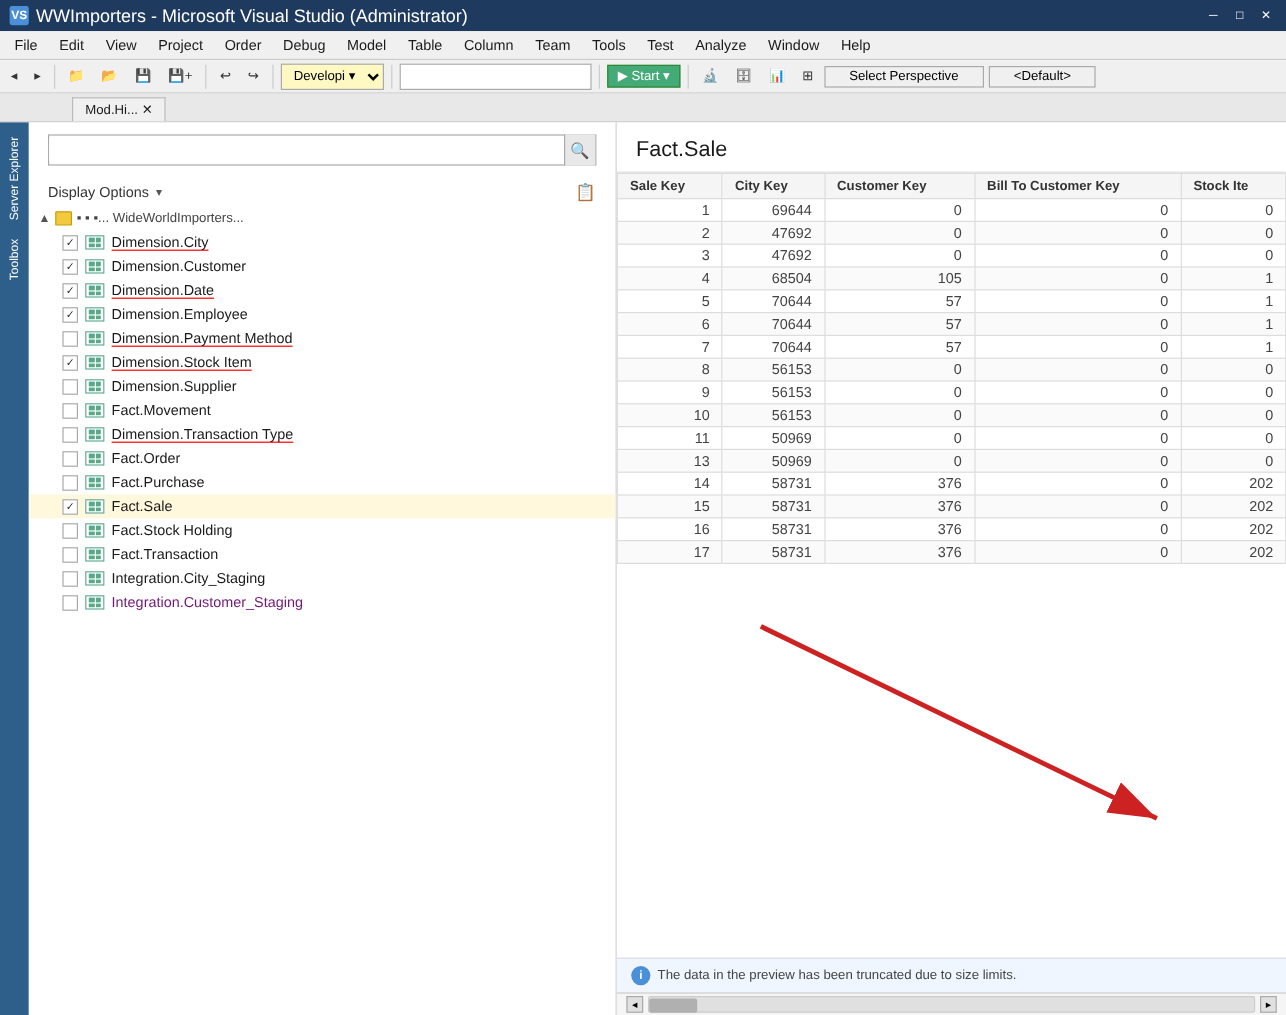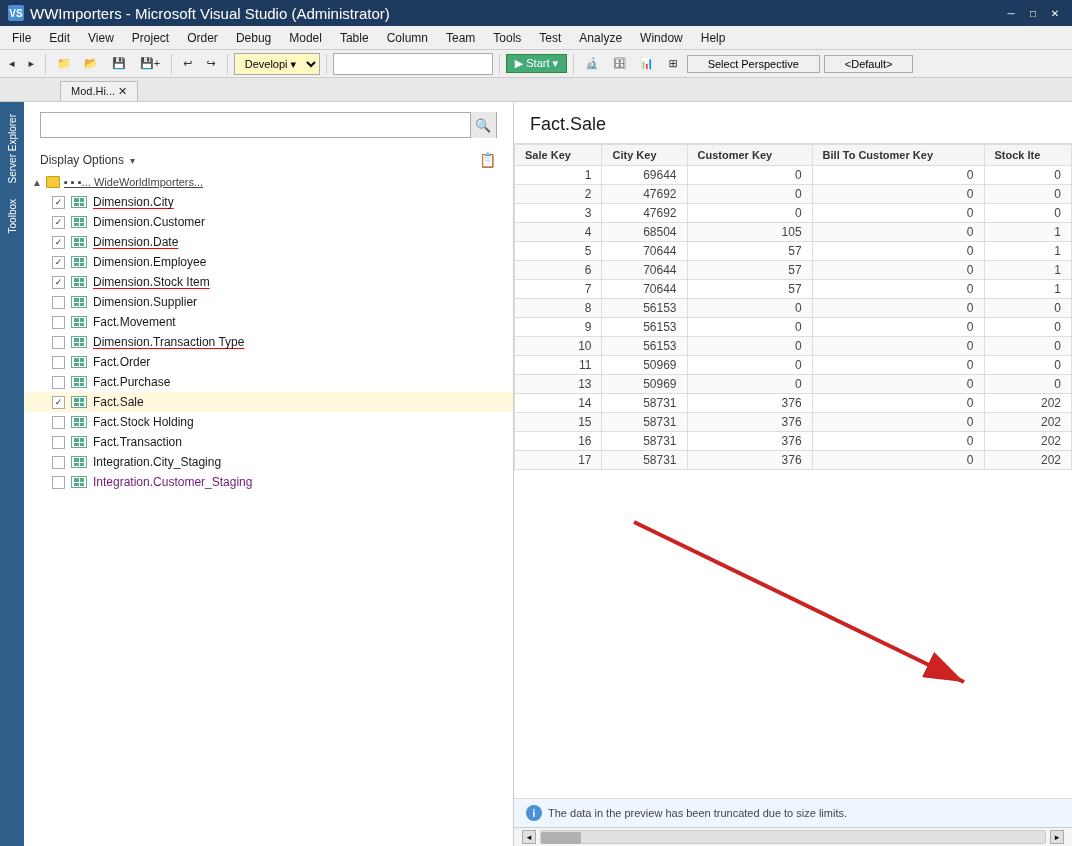--- a/index.html
+++ b/index.html
@@ -159,21 +159,21 @@
       <span class="display-options-label">Display Options</span>
       <span class="display-options-arrow">▾</span>
       <span class="display-options-icon" style="margin-left:auto;">📋</span>
     </div>
 
     <div class="table-list">
 
       <div class="tree-root">
         <span class="tree-expand">▲</span>
         <span class="folder-icon"></span>
-        <span style="font-size:11px;color:#444;text-decoration:underline;">▪ ▪ ▪... WideWorldImporters...</span>
+        <span style="font-size:11px;color:#444;">▪ ▪ ▪... WideWorldImporters...</span>
       </div>
 
       <div class="table-item">
         <div class="checkbox checked">✓</div>
         <div class="table-icon">
             <div class="table-icon-inner">
               <div class="table-icon-cell"></div>
               <div class="table-icon-cell"></div>
               <div class="table-icon-cell"></div>
               <div class="table-icon-cell"></div>
@@ -214,20 +214,32 @@
             <div class="table-icon-inner">
               <div class="table-icon-cell"></div>
               <div class="table-icon-cell"></div>
               <div class="table-icon-cell"></div>
               <div class="table-icon-cell"></div>
             </div>
           </div>
         <span>Dimension.Employee</span>
       </div>
 
+      <div class="table-item">
+        <div class="checkbox"></div>
+        <div class="table-icon">
+            <div class="table-icon-inner">
+              <div class="table-icon-cell"></div>
+              <div class="table-icon-cell"></div>
+              <div class="table-icon-cell"></div>
+              <div class="table-icon-cell"></div>
+            </div>
+          </div>
+        <span class="item-underline">Dimension.Payment Method</span>
+      </div>
 
       <div class="table-item">
         <div class="checkbox checked">✓</div>
         <div class="table-icon">
             <div class="table-icon-inner">
               <div class="table-icon-cell"></div>
               <div class="table-icon-cell"></div>
               <div class="table-icon-cell"></div>
               <div class="table-icon-cell"></div>
             </div>

